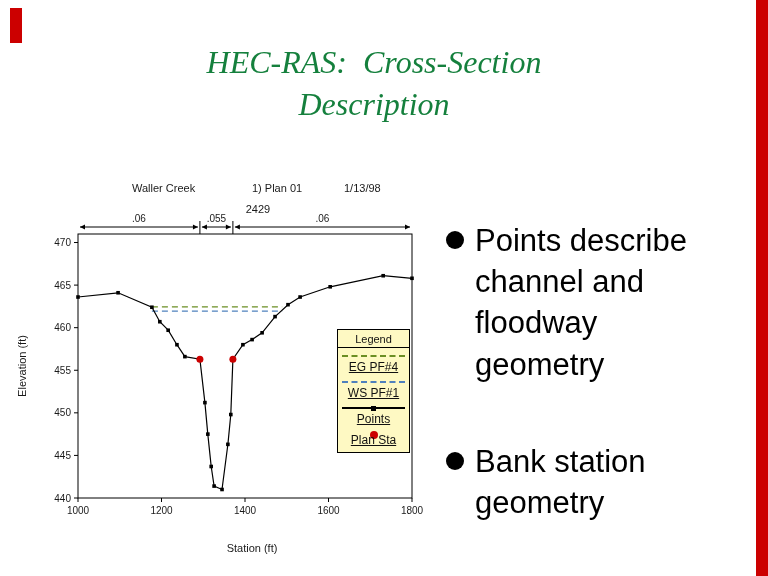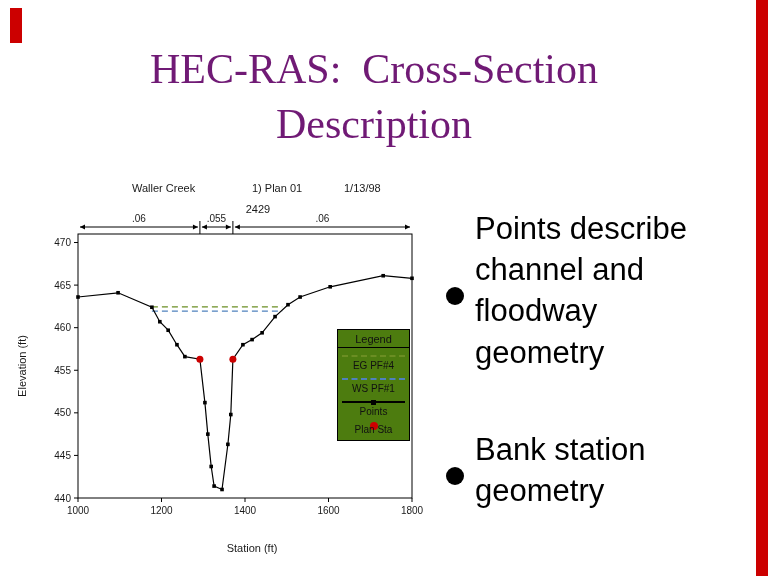--- a/index.html
+++ b/index.html
@@ -6,46 +6,46 @@
   .slide {
     position:relative; width:768px; height:576px; overflow:hidden;
     background:#ffffff; font-family:"Liberation Sans", sans-serif; color:#000;
   }
   .accent-topleft { position:absolute; left:10px; top:8px; width:12px; height:35px; }
   .accent-right   { position:absolute; right:0; top:0; width:12px; height:576px; }
 
   .title {
     position:absolute; top:42px; left:0; right:20px; margin:0;
     text-align:center; font-family:"Liberation Serif", serif;
-    font-size:42px; font-weight:400; line-height:1.3; color:#701a75;
+    font-size:32px; font-weight:400; line-height:1.3; color:#15803d;font-style:italic;
   }
   .title span { white-space:pre; }
 
   .chart { position:absolute; left:14px; top:160px; width:424px; height:392px;margin-top:16px; }
   .chart svg { position:absolute; left:0; top:0; }
   .chart text { font-family:"Liberation Sans", sans-serif; fill:#1a1a1a; }
   text.hdr  { font-size:11px; }
   text.axis { font-size:11px; }
 
   .legend {
     position:absolute; left:323px; top:153px; width:73px; box-sizing:border-box;
-    border:1px solid #000; background:#4d7c0f; text-align:center;
+    border:1px solid #000; background:#fef9c3; text-align:center;
     font-size:10px; color:#111; padding-bottom:5px;
   }
   .legend-title { font-size:11px; padding:3px 0 2px; border-bottom:1px solid #000; }
   .legend-entry { margin-top:2px; }
   .sample { height:0; border-top:2px dashed #444; margin:7px 4px 3px; }
   .sample-ground { border-top:2px solid #000; }
   .sample-ground::after { content:""; display:block; width:5px; height:5px; background:#000; margin:-3.5px auto 0; }
   .sample-bank { border:none; margin:5px 0 2px; }
   .dot-red { width:8px; height:8px; border-radius:50%; margin:0 auto; }
-  .legend-label { font-size:10px; }
+  .legend-label { font-size:12px;text-decoration:underline; }
 
   .bullets { position:absolute; left:446px; top:208px; width:305px; list-style:none; margin:0; padding:0; }
-  .bullets li { display:flex; align-items:center; margin-bottom:56px; font-size:31px; line-height:1.33; color:#000; }
+  .bullets li { display:flex; align-items:flex-start; margin-bottom:56px; font-size:31px; line-height:1.33; color:#000;margin-top:12px; }
   .bullet-dot { flex:0 0 auto; width:18px; height:18px; border-radius:50%; background:#000; margin:11px 11px 0 0; }
   .bullet-text { width:252px; }
 </style>
 </head>
 <body>
 
 <div class="slide">
 
   <div class="accent-topleft" style="background: rgb(204, 0, 0);"></div>
   <div class="accent-right" style="background: rgb(204, 0, 0);"></div>

